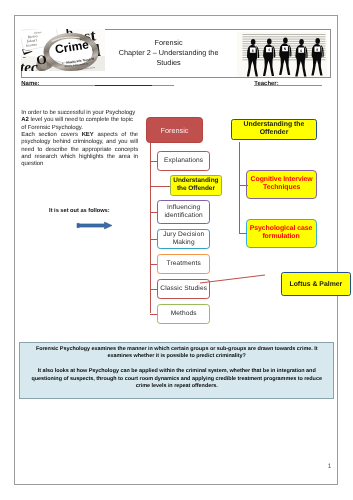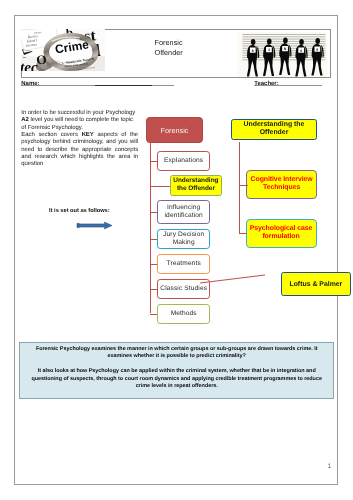--- a/index.html
+++ b/index.html
@@ -137,21 +137,22 @@
           <text x="114" y="86" font-size="4" transform="rotate(-8 114 86)" opacity="0.6">ehoum aroei amop</text>
         </g>
 
         <text x="70" y="51" font-family="Liberation Sans,sans-serif" font-weight="bold" font-size="25" fill="#060606" transform="rotate(-9 70 51)" textLength="69" lengthAdjust="spacingAndGlyphs">Crime</text>
         </g>
       </svg>
     </div>
 
     <div id="hdrtitle">
       <div>Forensic</div>
-      <div>Offender</div>
+      <div>Chapter 2 – Understanding the</div>
+      <div>Studies</div>
     </div>
 
     <div id="lineupimg">
       <svg viewBox="0 0 182 90" width="90.4" height="45" preserveAspectRatio="none" shape-rendering="geometricPrecision">
         <rect x="0" y="0" width="182" height="90" fill="#fbfaf4"></rect>
 
         <g stroke="#7a7a76" stroke-width="1.05" fill="none">
           <path d="M11 5 H178"></path>
           <path d="M11 9.6 H178"></path>
           <path d="M11 14.2 H178"></path>

